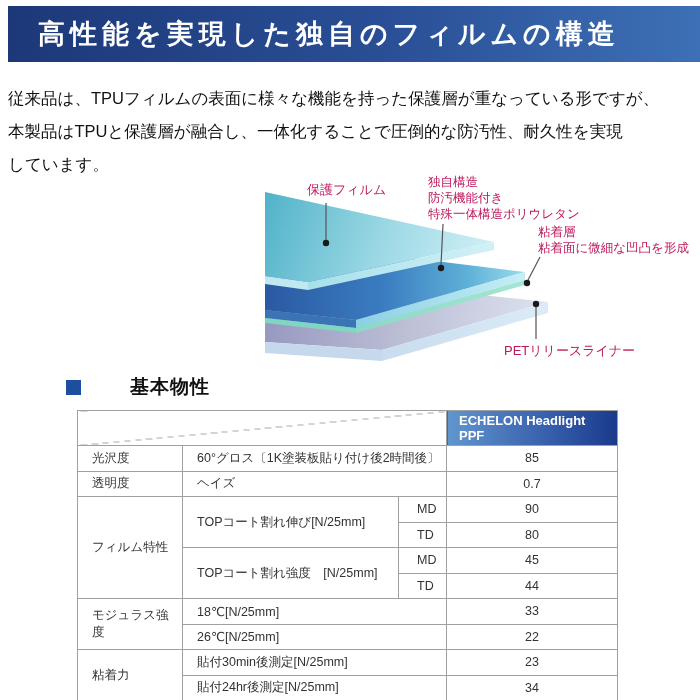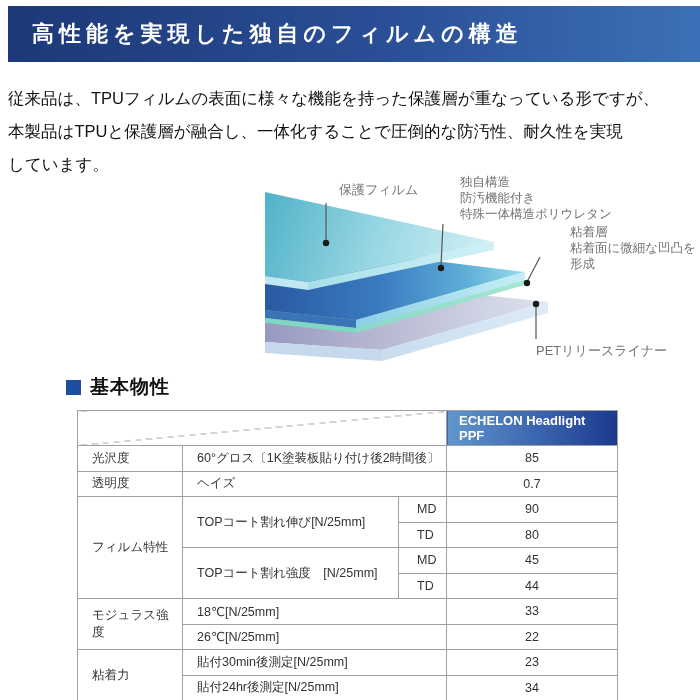--- a/index.html
+++ b/index.html
@@ -9,39 +9,38 @@
     font-family:"Liberation Sans","DejaVu Sans",sans-serif; overflow:hidden;
   }
   
   .banner {
     position:absolute; left:8px; top:6px; width:692px; height:56px;
     background:linear-gradient(90deg,#1c3878 0%,#2a4f96 55%,#3d70b6 100%);
     display:flex; align-items:center;
   }
   .banner-title {
     color:#fff; font-family:"Liberation Serif","DejaVu Serif",serif;
-    font-size:22px; font-weight:600; letter-spacing:5px; padding-left:24px;
+    font-size:27px; font-weight:600; letter-spacing:5px; padding-left:30px;
     white-space:nowrap;
   }
   
   .intro {
     position:absolute; left:8px; top:82px; width:690px;
     font-size:16.5px; line-height:33px; color:#111; white-space:pre-line;
   }
   
   .diagram-svg { position:absolute; left:0; top:0; width:700px; height:370px; }
   .dg-label {
-    position:absolute; font-size:12.5px; line-height:16px; color:#737373;
+    position:absolute; font-size:12.5px; line-height:16px; color:#be185d;
     white-space:pre-line;
-    margin-left:32px;
   }
   .dg-label.big { font-size:13px; }
   
   .section-title {
-    position:absolute; left:66px; top:374px; display:flex; align-items:center;
+    position:absolute; left:66px; top:374px; display:flex; align-items:center;gap:40px;
   }
   .section-bullet { width:15px; height:15px; background:#1d4f9e; display:inline-block; }
   .section-text { font-size:19px; font-weight:bold; color:#111; margin-left:9px; letter-spacing:1px; }
   
   .spec-table {
     position:absolute; left:77px; top:410px; width:540px;
     border-collapse:collapse; table-layout:fixed;
     font-size:12.5px; color:#333;
   }
   .spec-table td { border:1px solid #a0a0a0; height:25.5px; padding:2px 4px 2px 14px; background:#fff; }

